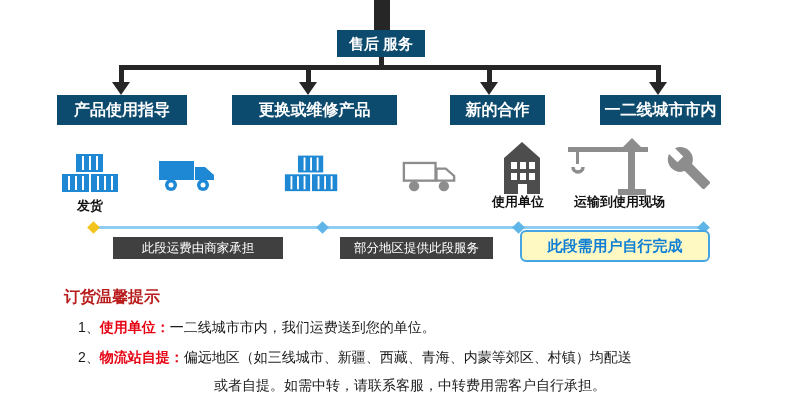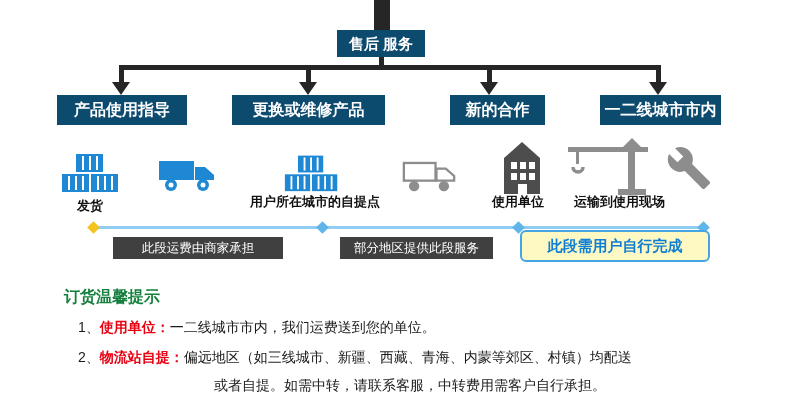--- a/index.html
+++ b/index.html
@@ -8,21 +8,21 @@
   #stage { position:relative; width:790px; height:412px; background:#fff; overflow:hidden; }
   .abs { position:absolute; }
   .bluebox { background:#0c4a6e; color:#fff; font-weight:bold; text-align:center; white-space:nowrap; }
   .connector { background:#262626; }
   .arrow-down { width:0; height:0; border-left:9px solid transparent; border-right:9px solid transparent; border-top:13px solid #262626; }
   .station-label { font-weight:bold; color:#111; font-size:13px; white-space:nowrap; }
   .timeline { background:#8fcdf2; }
   .diamond { width:9px; height:9px; transform:rotate(45deg); }
   .seg-dark { background:#404040; color:#fff; font-size:12.5px; text-align:center; white-space:nowrap; }
   .seg-outline { background:#fef9c3; border:2px solid #45a5e2; border-radius:6px; color:#0f7fd6; font-weight:bold; font-size:15px; text-align:center; white-space:nowrap; }
-  .tips-title { font-size:16px; font-weight:bold; color:#15803d; white-space:nowrap; }
+  .tips-title { font-size:16px; font-weight:bold; color:#b91c1c; white-space:nowrap; }
   .tip-line { font-size:14px; color:#1a1a1a; white-space:nowrap; }
   .tip-line .hl { color:#e60012; font-weight:bold; }
 </style>
 </head>
 <body>
 
 <div id="stage">
 
   <div class="abs connector" style="left:374px; top:0; width:16px; height:30px;"></div>
   <div class="abs bluebox" style="left:337px; top:30px; width:88px; height:27px; font-size:15px; line-height:27px;">售后 服务</div>
@@ -33,21 +33,21 @@
   <div class="abs connector" style="left:306px; top:65px; width:5px; height:17px;"></div>
   <div class="abs connector" style="left:487px; top:65px; width:5px; height:17px;"></div>
   <div class="abs connector" style="left:656px; top:65px; width:5px; height:17px;"></div>
 
   <div class="abs arrow-down" style="left:112px; top:82px;"></div>
   <div class="abs arrow-down" style="left:299px; top:82px;"></div>
   <div class="abs arrow-down" style="left:480px; top:82px;"></div>
   <div class="abs arrow-down" style="left:649px; top:82px;"></div>
 
   <div class="abs bluebox" style="left:57px;  top:95px; width:130px; height:30px; font-size:16px; line-height:30px;">产品使用指导</div>
-  <div class="abs bluebox" style="left:232px; top:95px; width:153px; height:30px; font-size:16px; line-height:30px;">更换或维修产品</div>
+  <div class="abs bluebox" style="left:232px; top:95px; width:165px; height:30px; font-size:16px; line-height:30px;">更换或维修产品</div>
   <div class="abs bluebox" style="left:442px; top:95px; width:95px;  height:30px; font-size:16px; line-height:30px;margin-left:8px;">新的合作</div>
   <div class="abs bluebox" style="left:600px; top:95px; width:121px; height:30px; font-size:16px; line-height:30px;">一二线城市市内</div>
 
   <div class="abs" style="left:60px; top:148px;">
     <svg width="62" height="46" viewBox="0 0 62 46">
       <g fill="#1e88d4">
         <rect x="2" y="26" width="27" height="18"></rect>
         <rect x="31" y="26" width="27" height="18"></rect>
         <rect x="16" y="6" width="27" height="18"></rect>
       </g>
@@ -134,21 +134,20 @@
     </svg>
   </div>
 
   <div class="abs" style="left:666px; top:144px;">
     <svg width="46" height="48" viewBox="0 0 24 24">
       <path fill="#8d8d8d" d="M22.7 19l-9.1-9.1c.9-2.3.4-5-1.5-6.9-2-2-5-2.4-7.4-1.3L9 6 6 9 1.6 4.7C.4 7.1.9 10.1 2.9 12.1c1.9 1.9 4.6 2.4 6.9 1.5l9.1 9.1c.4.4 1 .4 1.4 0l2.3-2.3c.5-.4.5-1.1.1-1.4z"></path>
     </svg>
   </div>
 
   <div class="abs station-label" style="left:58px; top:197px; width:64px; text-align:center;">发货</div>
-  <div class="abs station-label" style="left:250px; top:193px;">用户所在城市的自提点</div>
   <div class="abs station-label" style="left:492px; top:193px;">使用单位</div>
   <div class="abs station-label" style="left:574px; top:193px;">运输到使用现场</div>
 
   <div class="abs timeline" style="left:90px; top:226px; width:618px; height:3px;"></div>
   <div class="abs diamond" style="left:89px;  top:223px; background:#f2c41d;"></div>
   <div class="abs diamond" style="left:318px; top:223px; background:#5fb4e8;"></div>
   <div class="abs diamond" style="left:514px; top:223px; background:#5fb4e8;"></div>
   <div class="abs diamond" style="left:699px; top:223px; background:#5fb4e8;"></div>
 
   <div class="abs seg-dark" style="left:113px; top:237px; width:170px; height:22px; line-height:22px;">此段运费由商家承担</div>

